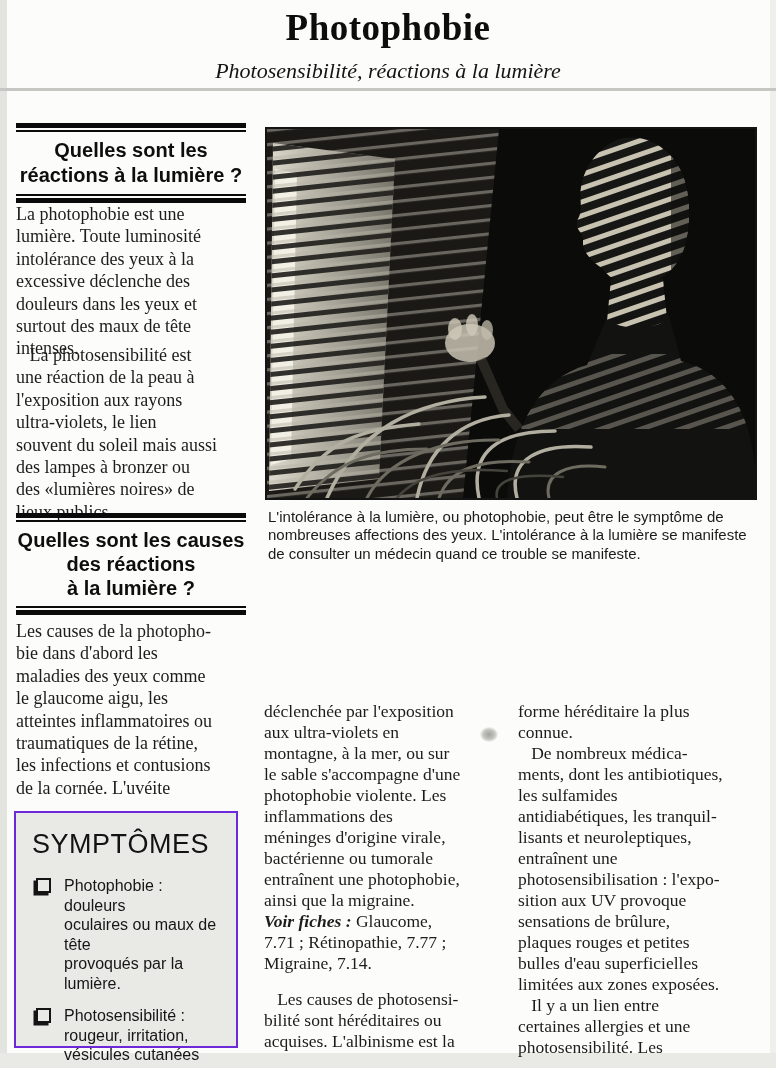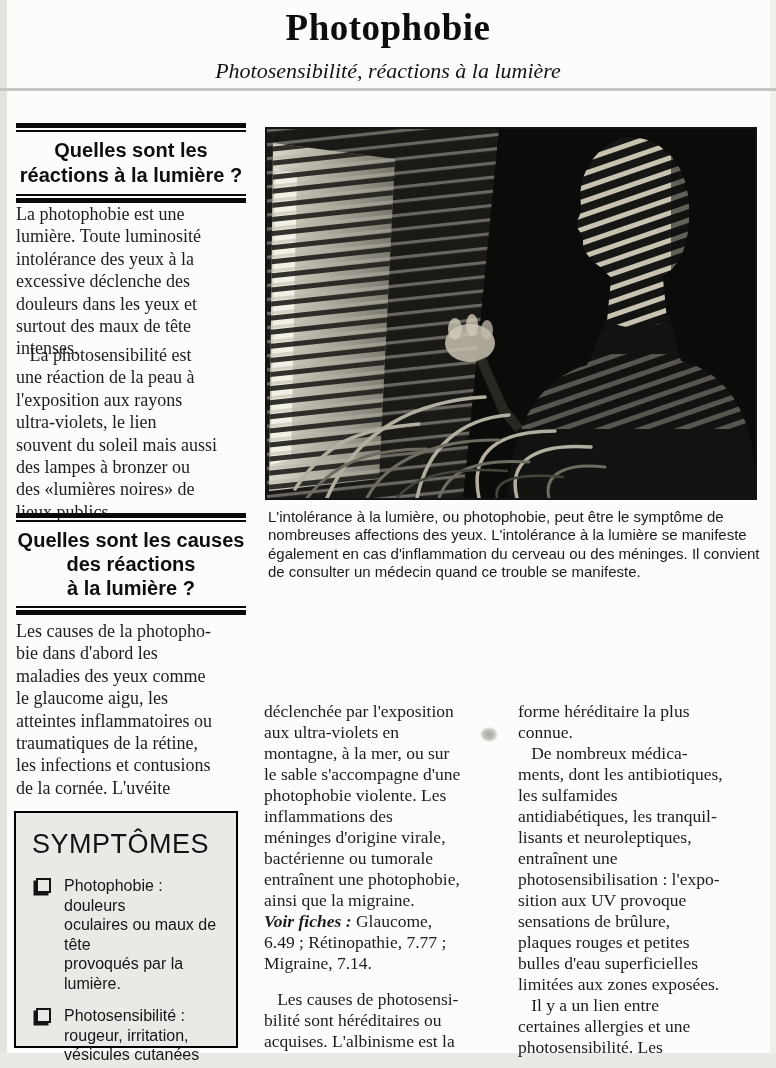--- a/index.html
+++ b/index.html
@@ -49,21 +49,21 @@
   }
   .photo-frame svg{display:block;width:100%;height:100%;}
   .photo-caption{
     position:absolute;left:268px;top:508px;width:500px;
     font-family:"Liberation Sans", sans-serif;font-size:15px;line-height:18.4px;color:#1b1b1b;
   }
 
   
   .symptoms-box{
     position:absolute;left:14px;top:811px;width:224px;height:237px;
-    background:#e9e9e6;border:2px solid #000000;box-sizing:border-box;
+    background:#e9e9e6;border:2px solid #6d28d9;box-sizing:border-box;
     font-family:"Liberation Sans", sans-serif;
   }
   .symptoms-title{font-size:27px;color:#131313;margin:16px 0 16px 16px;letter-spacing:.5px;}
   .symptom-item{position:relative;margin:0 10px 13px 18px;padding-left:30px;
     font-size:16px;line-height:19.5px;color:#161616;}
   .checkbox-icon{
     position:absolute;left:2px;top:2px;width:11px;height:11px;
     border:2px solid #141414;background:#e9e9e6;
     box-shadow:-2.5px 2.5px 0 0 #141414;
   }
@@ -212,28 +212,27 @@
           <path d="M130,369 C150,344 190,338 240,342"></path>
           <path d="M230,369 C226,350 252,344 296,348"></path>
         </g>
       </g>
     </svg>
   </figure>
 
   <figcaption class="photo-caption">
       <div>L'intolérance à la lumière, ou photophobie, peut être le symptôme de</div>
       <div>nombreuses affections des yeux. L'intolérance à la lumière se manifeste</div>
-      <div>également en cas d'inflammation du cerveau ou des méninges. Il convient</div>
       <div>de consulter un médecin quand ce trouble se manifeste.</div>
     </figcaption>
 
   <div class="coltext" style="left:264px;top:701px;width:242px">
     <div><div>déclenchée par l'exposition</div><div>aux ultra-violets en</div><div>montagne, à la mer, ou sur</div><div>le sable s'accompagne d'une</div><div>photophobie violente. Les</div><div>inflammations des</div><div>méninges d'origine virale,</div><div>bactérienne ou tumorale</div><div>entraînent une photophobie,</div><div>ainsi que la migraine.</div></div>
     <div><span class="bi">Voir fiches : </span><span>Glaucome,</span></div>
-    <div><div>6.49 ; Rétinopathie, 7.77 ;</div><div>Migraine, 7.14.</div></div>
+    <div><div>7.71 ; Rétinopathie, 7.77 ;</div><div>Migraine, 7.14.</div></div>
     <div class="para-gap"></div>
     <div><div>&nbsp;&nbsp;&nbsp;Les causes de photosensi-</div><div>bilité sont héréditaires ou</div><div>acquises. L'albinisme est la</div></div>
   </div>
 
   <div class="coltext" style="left:518px;top:701px;width:248px">
     <div><div>forme héréditaire la plus</div><div>connue.</div><div>&nbsp;&nbsp;&nbsp;De nombreux médica-</div><div>ments, dont les antibiotiques,</div><div>les sulfamides</div><div>antidiabétiques, les tranquil-</div><div>lisants et neuroleptiques,</div><div>entraînent une</div><div>photosensibilisation : l'expo-</div><div>sition aux UV provoque</div><div>sensations de brûlure,</div><div>plaques rouges et petites</div><div>bulles d'eau superficielles</div><div>limitées aux zones exposées.</div><div>&nbsp;&nbsp;&nbsp;Il y a un lien entre</div><div>certaines allergies et une</div><div>photosensibilité. Les</div></div>
   </div>
 
   <div class="ink-smudge"></div>
 

